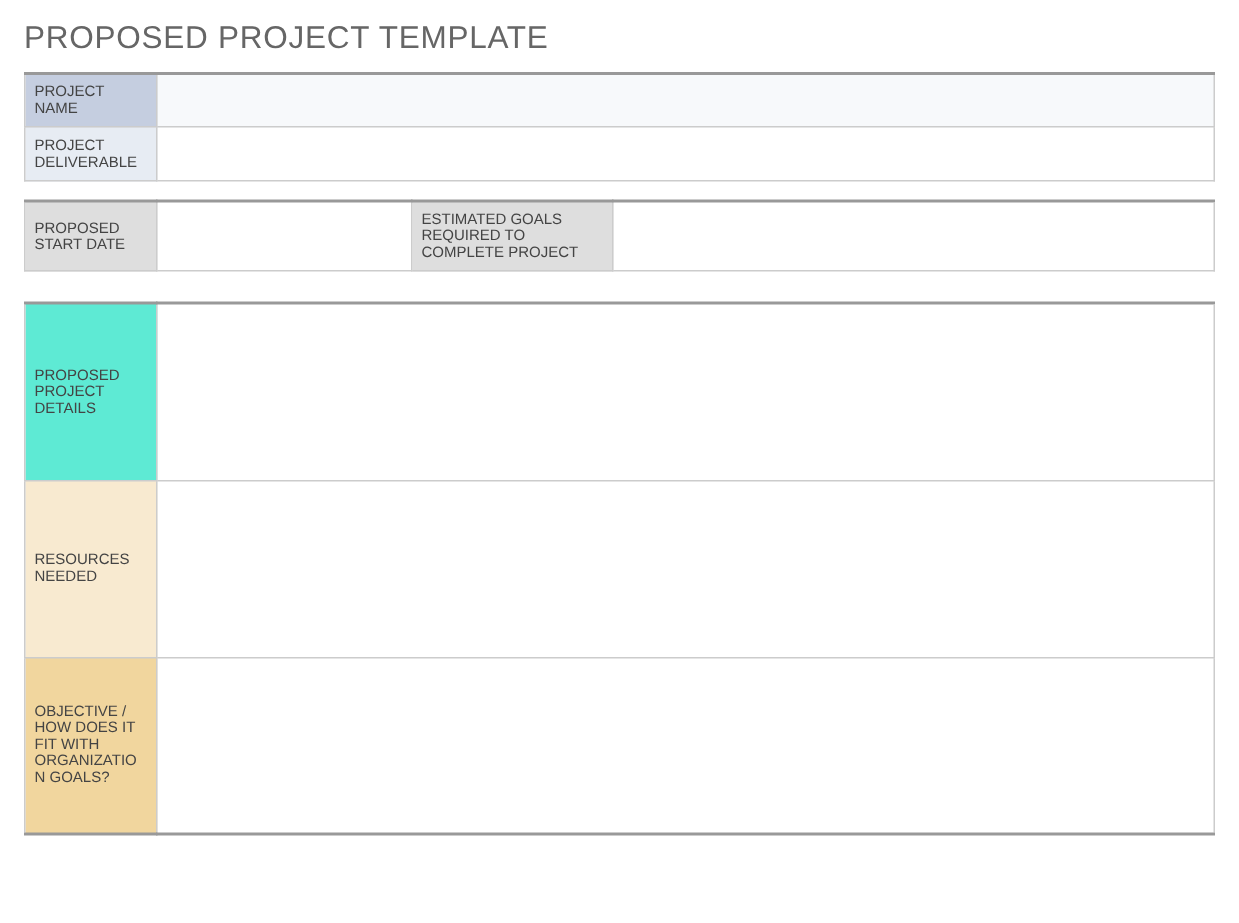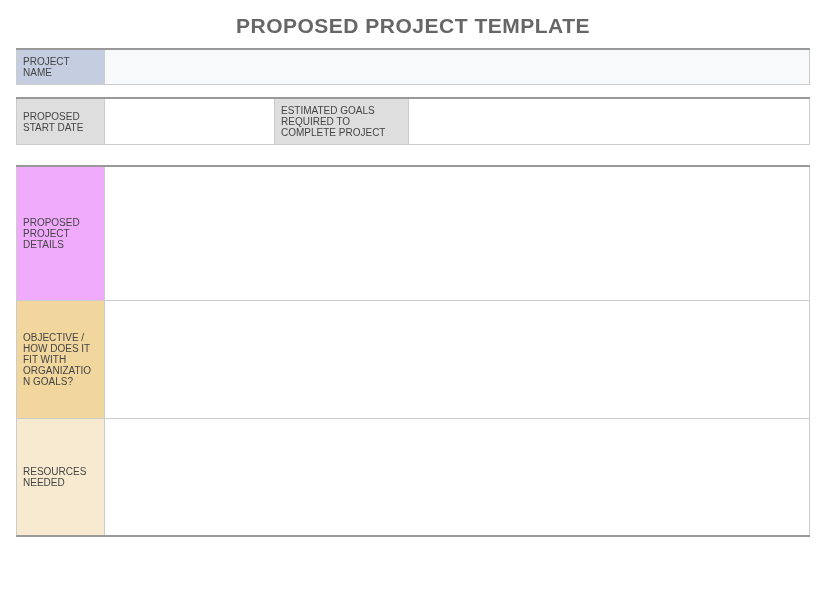--- a/index.html
+++ b/index.html
@@ -7,24 +7,23 @@
     margin: 0;
     padding: 14px 16px;
     background: #fff;
     font-family: "Century Gothic", "Avenir", "Futura", Arial, sans-serif;
     color: #444;
     width: 826px;
   }
   h1.title {
     margin: 0 0 10px 0;
     font-size: 21px;
-    font-weight: 700;
+    font-weight: 400;
     letter-spacing: 0.5px;
     color: #666;
-    text-align: center;
   }
   table {
     width: 100%;
     border-collapse: collapse;
     table-layout: fixed;
   }
   td {
     border: 1px solid #ccc;
     font-size: 10px;
     padding: 6px 6px;
@@ -32,41 +31,45 @@
     word-wrap: break-word;
   }
   .tbl1 { margin-bottom: 12px; border-top: 2px solid #999; border-radius: 15px; }
   .tbl2 { margin-bottom: 20px; border-top: 2px solid #999; }
   .tbl3 { border-top: 2px solid #999; border-bottom: 2px solid #999; }
   .lbl { width: 88px; }
   .lbl-blue1 { background: #c5cee0; }
   .lbl-blue2 { background: #e7ecf3; }
   .lbl-blue3 { background: #edf1f6; }
   .lbl-gray  { background: #dedede; }
-  .lbl-gold1 { background: #f0abfc; height: 134px; }
+  .lbl-gold1 { background: #5eead4; height: 118px; }
   .lbl-gold2 { background: #f1d69e; height: 118px; }
   .lbl-gold3 { background: #f8ead0; height: 118px; }
   .val1 { background: #f7f9fb; }
   .val { background: #fff; }
   .r1 td { height: 32px; }
   .r2 td { height: 36px; }
   .r3 td { height: 36px; }
   .tbl2 td { height: 34px; }
   .tbl2 .lbl2 { width: 134px; background: #dedede; }
 </style>
 </head>
 <body>
 
 <h1 class="title">PROPOSED PROJECT TEMPLATE</h1>
 
 <table class="tbl1">
   <tbody>
       <tr class="r1">
     <td class="lbl lbl-blue1">PROJECT NAME</td>
     <td class="val1"></td>
+  </tr>
+  <tr class="r2">
+    <td class="lbl lbl-blue2">PROJECT DELIVERABLE</td>
+    <td class="val"></td>
   </tr>
 </tbody>
   </table>
 
 <table class="tbl2">
   <colgroup>
     <col style="width:88px">
     <col style="width:170px">
     <col style="width:134px">
     <col>
@@ -81,21 +84,21 @@
 </tbody>
   </table>
 
 <table class="tbl3">
   <tbody>
       <tr>
     <td class="lbl lbl-gold1">PROPOSED PROJECT DETAILS</td>
     <td class="val"></td>
   </tr>
   <tr>
-    <td class="lbl lbl-gold2">OBJECTIVE / HOW DOES IT FIT WITH ORGANIZATION GOALS?</td>
+    <td class="lbl lbl-gold3">RESOURCES NEEDED</td>
     <td class="val"></td>
   </tr>
   <tr>
-    <td class="lbl lbl-gold3">RESOURCES NEEDED</td>
+    <td class="lbl lbl-gold2">OBJECTIVE / HOW DOES IT FIT WITH ORGANIZATION GOALS?</td>
     <td class="val"></td>
   </tr>
 </tbody>
   </table>
 
 </body></html>

